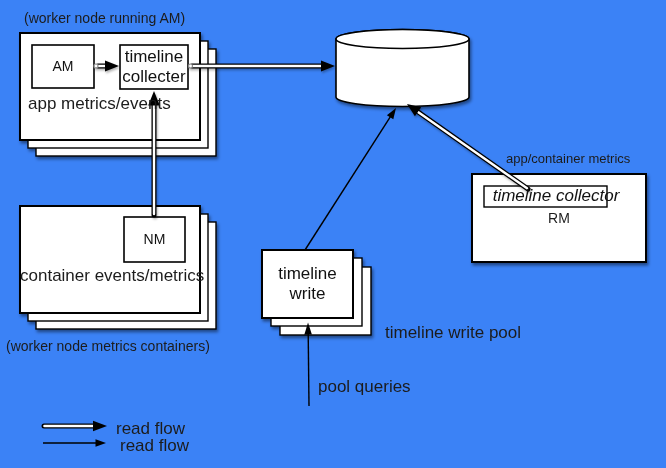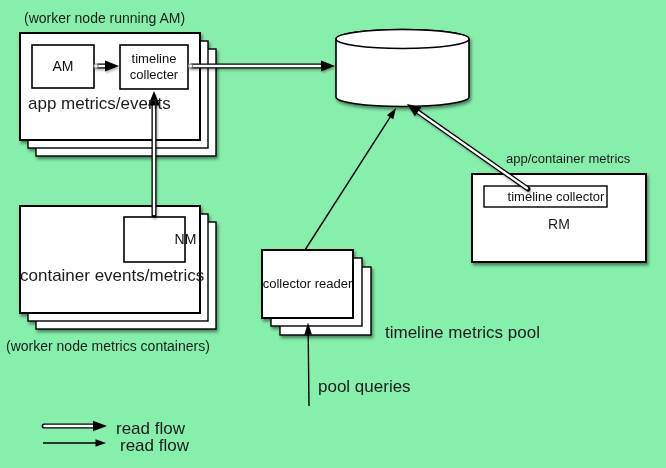--- a/index.html
+++ b/index.html
@@ -1,20 +1,20 @@
 <!DOCTYPE html>
 <html><head>
 <meta charset="utf-8">
 <style>
   html, body { margin: 0; padding: 0; background: #ffffff; }
   .canvas {
     position: relative;
     width: 666px;
     height: 468px;
-    background: #86efac;
+    background: #3b82f6;
     font-family: "Liberation Sans", "DejaVu Sans", sans-serif;
     color: #1c1c1c;
     overflow: hidden;
   }
   .canvas svg.layer {
     position: absolute;
     left: 0; top: 0;
   }
   .lbl {
     position: absolute;
@@ -22,21 +22,21 @@
     line-height: 1.15;
     color: #1c1c1c;
     white-space: nowrap;
   }
   .boxlbl {
     position: absolute;
     display: flex;
     align-items: center;
     justify-content: center;
     text-align: center;
-    font-size: 13px;
+    font-size: 17px;
     line-height: 1.2;
     color: #111111;
     white-space: normal;
   }
   .center-text { text-align: center; white-space: nowrap; }
   .fs14 { font-size: 14px; }
   .fs13 { font-size: 13px; }
 </style>
 </head>
 <body>
@@ -142,34 +142,34 @@
   <div class="lbl fs14" style="left:24px; top:10px;">(worker node running AM)</div>
 
   <div class="boxlbl fs14" style="left:32px; top:45px; width:62px; height:43px;">AM</div>
 
   <div class="boxlbl" style="left:120px; top:45px; width:68px; height:44px;">timeline collecter</div>
 
   <div class="lbl" style="left:28px; top:94px;">app metrics/events</div>
 
   <div class="lbl center-text" style="left:20px; top:266px; width:180px;">container events/metrics</div>
 
-  <div class="boxlbl fs14" style="left:124px; top:217px; width:61px; height:45px;padding-left:31px;">NM</div>
+  <div class="boxlbl fs14" style="left:124px; top:217px; width:61px; height:45px;">NM</div>
 
   <div class="lbl fs14" style="left:6px; top:338px;">(worker node metrics containers)</div>
 
 
   <div class="lbl fs13" style="left:506px; top:152px;">app/container metrics</div>
 
-  <div class="boxlbl" style="left:484px; top:186px; width:144px; height:21px;">timeline collector</div>
+  <div class="boxlbl" style="left:484px; top:186px; width:144px; height:21px;font-style:italic;">timeline collector</div>
 
-  <div class="lbl fs14 center-text" style="left:472px; top:216px; width:174px;text-align:center;">RM</div>
+  <div class="lbl fs14 center-text" style="left:472px; top:210px; width:174px;text-align:center;">RM</div>
 
-  <div class="boxlbl" style="left:262px; top:250px; width:91px; height:68px;">collector reader</div>
+  <div class="boxlbl" style="left:262px; top:250px; width:91px; height:68px;">timeline write</div>
 
-  <div class="lbl" style="left:385px; top:323px;">timeline metrics pool</div>
+  <div class="lbl" style="left:385px; top:323px;">timeline write pool</div>
 
   <div class="lbl" style="left:318px; top:377px;">pool queries</div>
 
   <div class="lbl" style="left:116px; top:419px;">read flow</div>
 
   <div class="lbl" style="left:120px; top:436px;">read flow</div>
 
 </div>
 
 </body></html>

